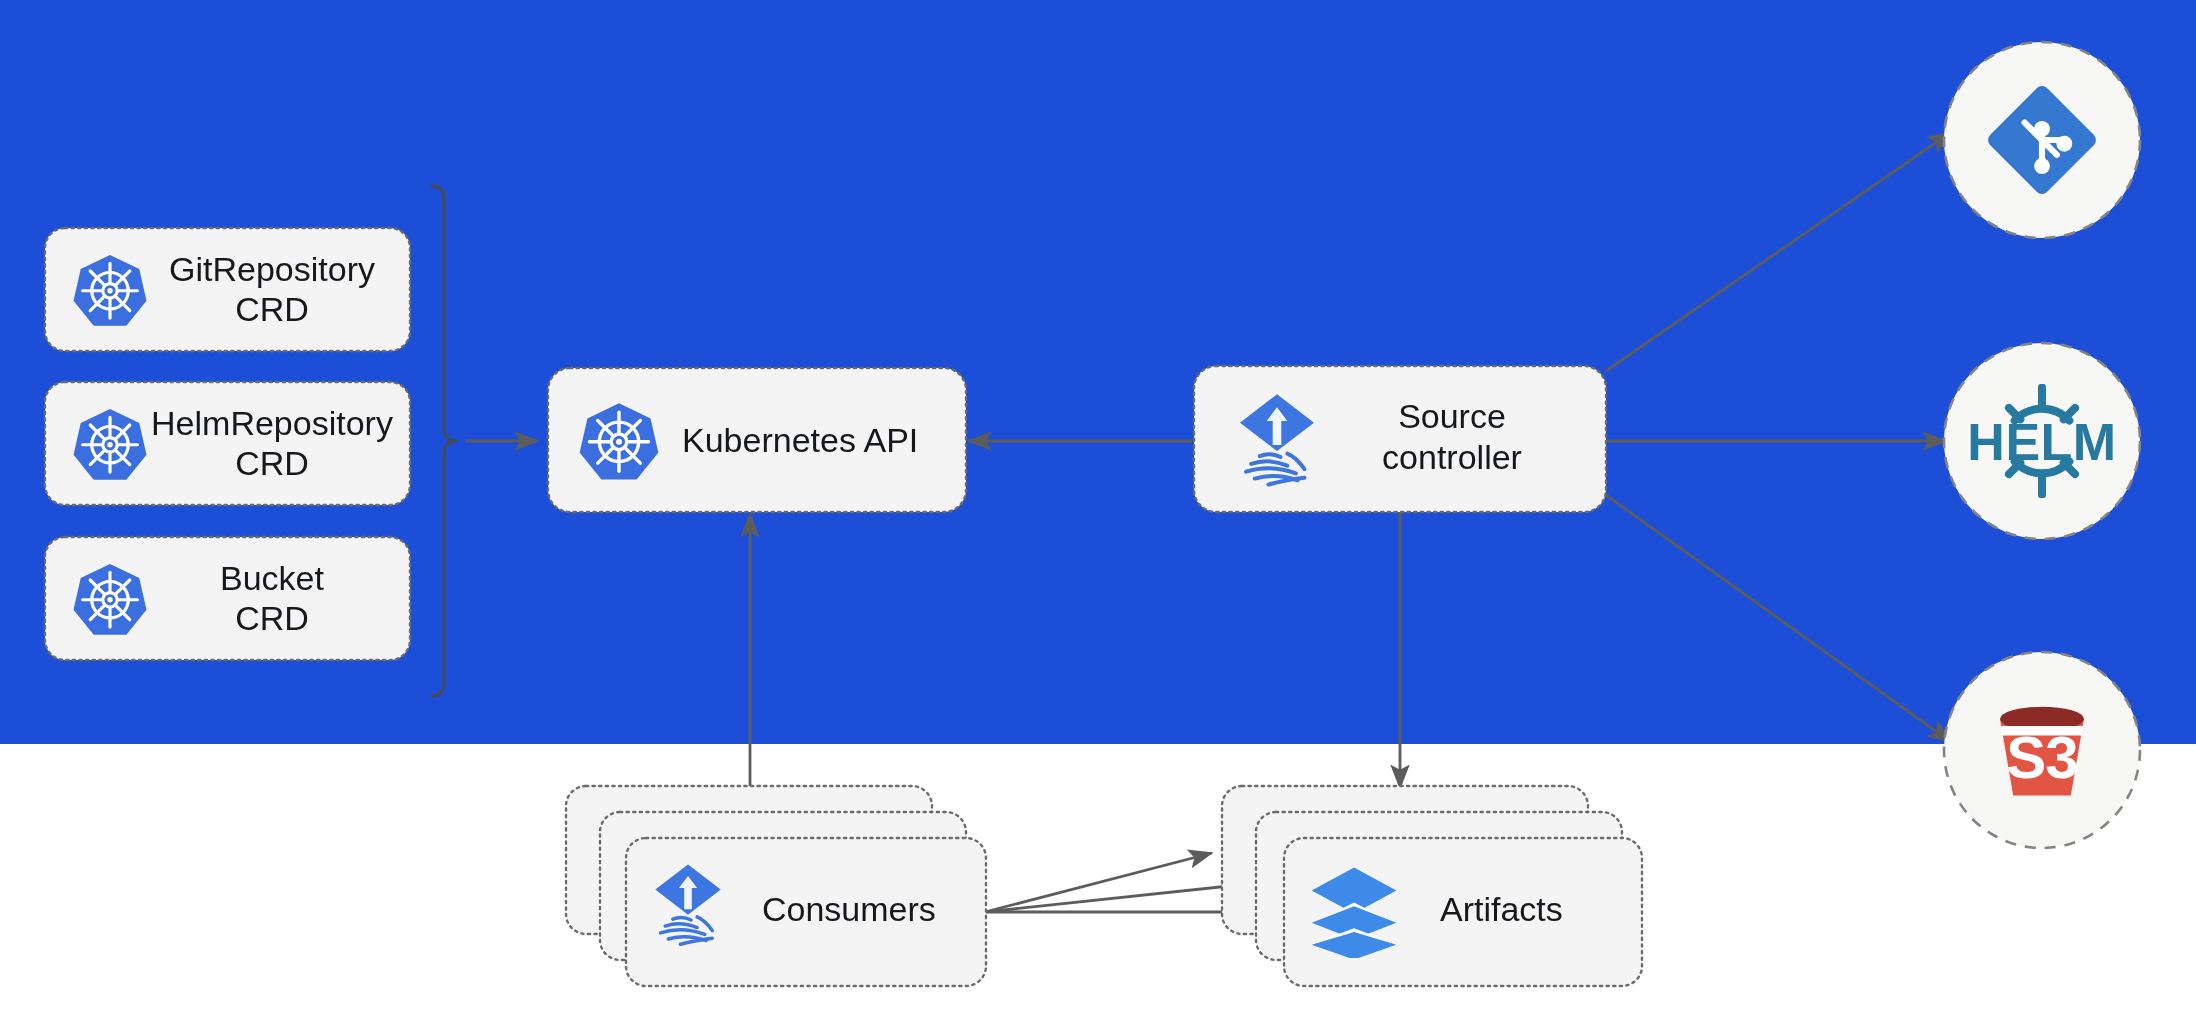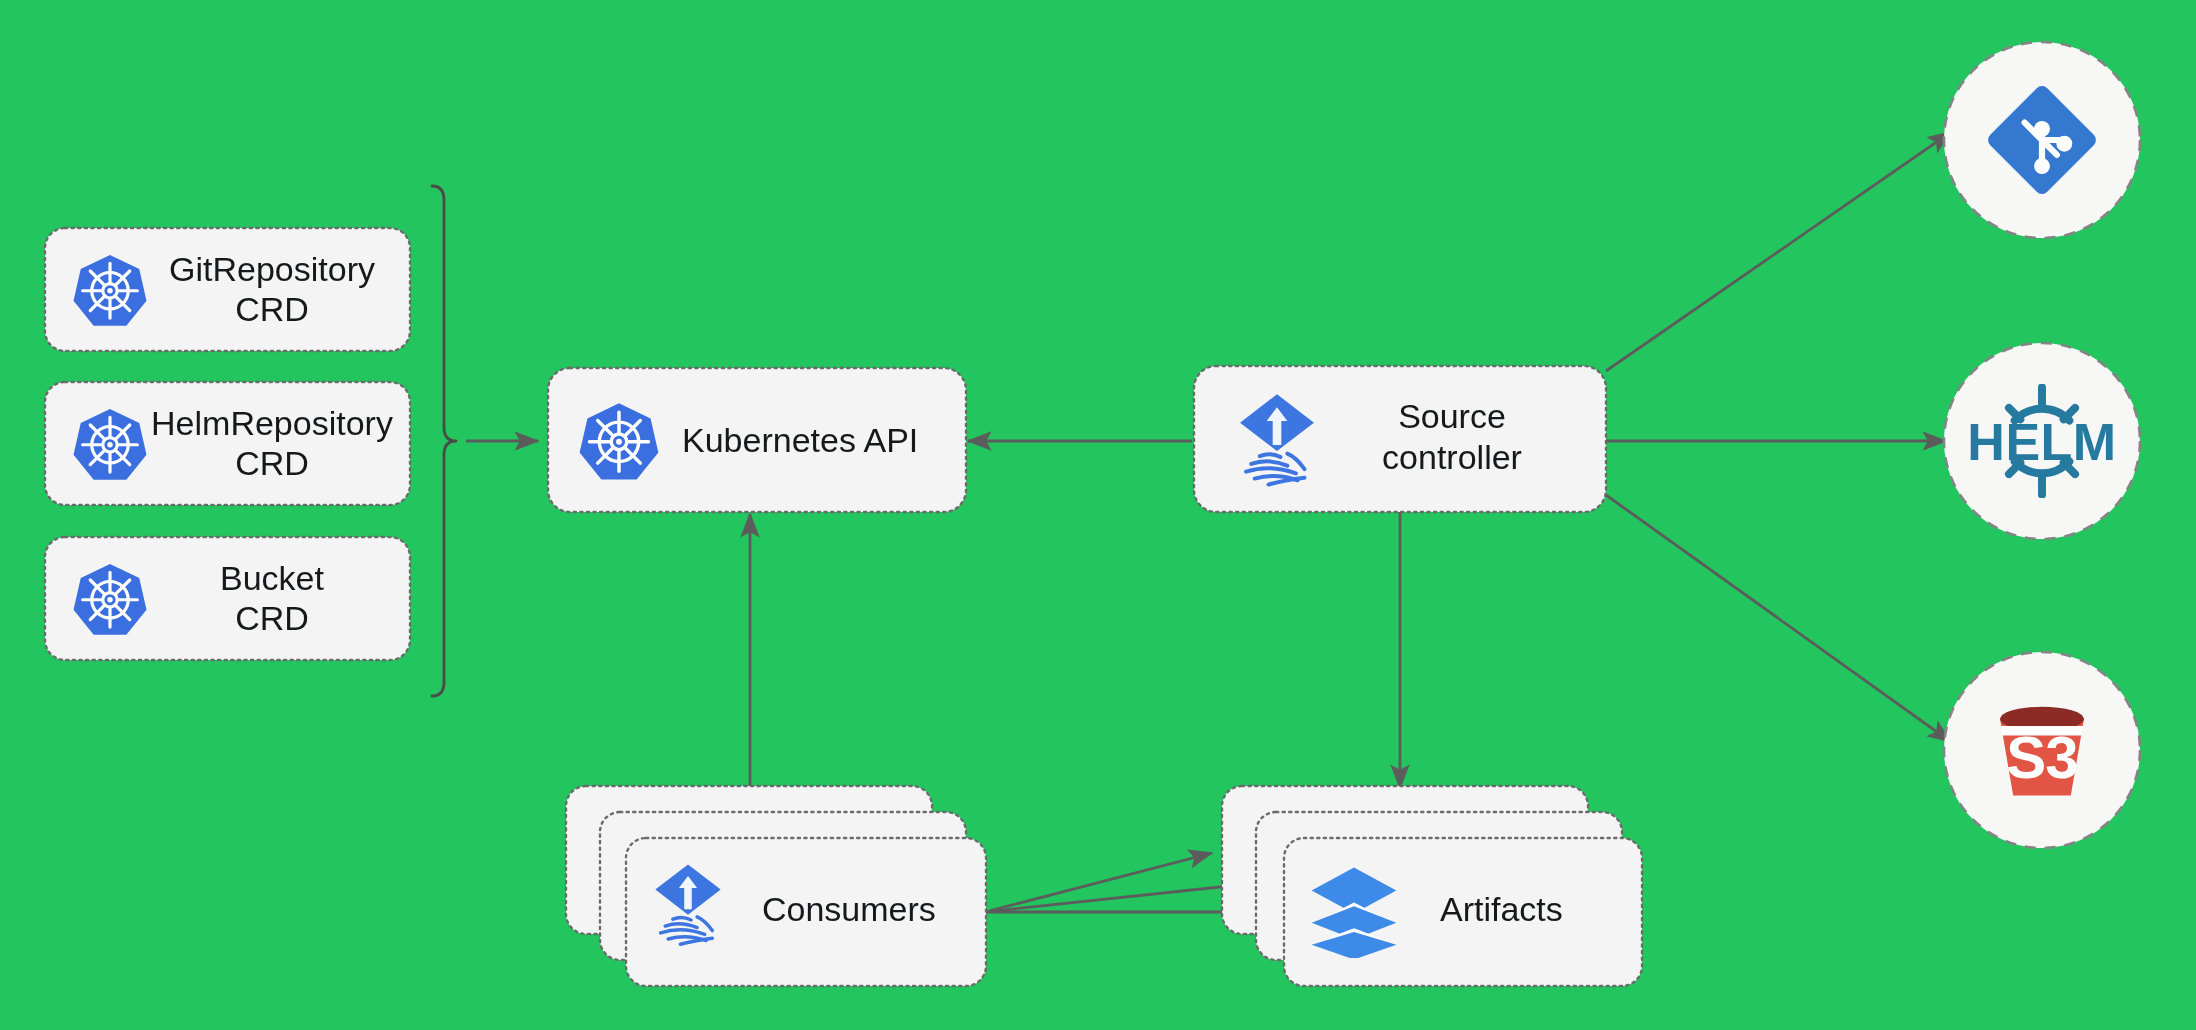--- a/index.html
+++ b/index.html
@@ -9,22 +9,22 @@
   }
   body {
     width: 2196px;
     height: 1030px;
     overflow: hidden;
     font-family: "Liberation Sans", sans-serif;
   }
   #diagram-root {
     position: relative;
     width: 2196px;
-    height: 1030px;
-    background: #22c55e;
+    height: 744px;
+    background: #1d4ed8;
   }
   svg.canvas {
     position: absolute;
     top: 0;
     left: 0;
     width: 2196px;
     height: 1030px;
     display: block;
   }
   .node-label {

